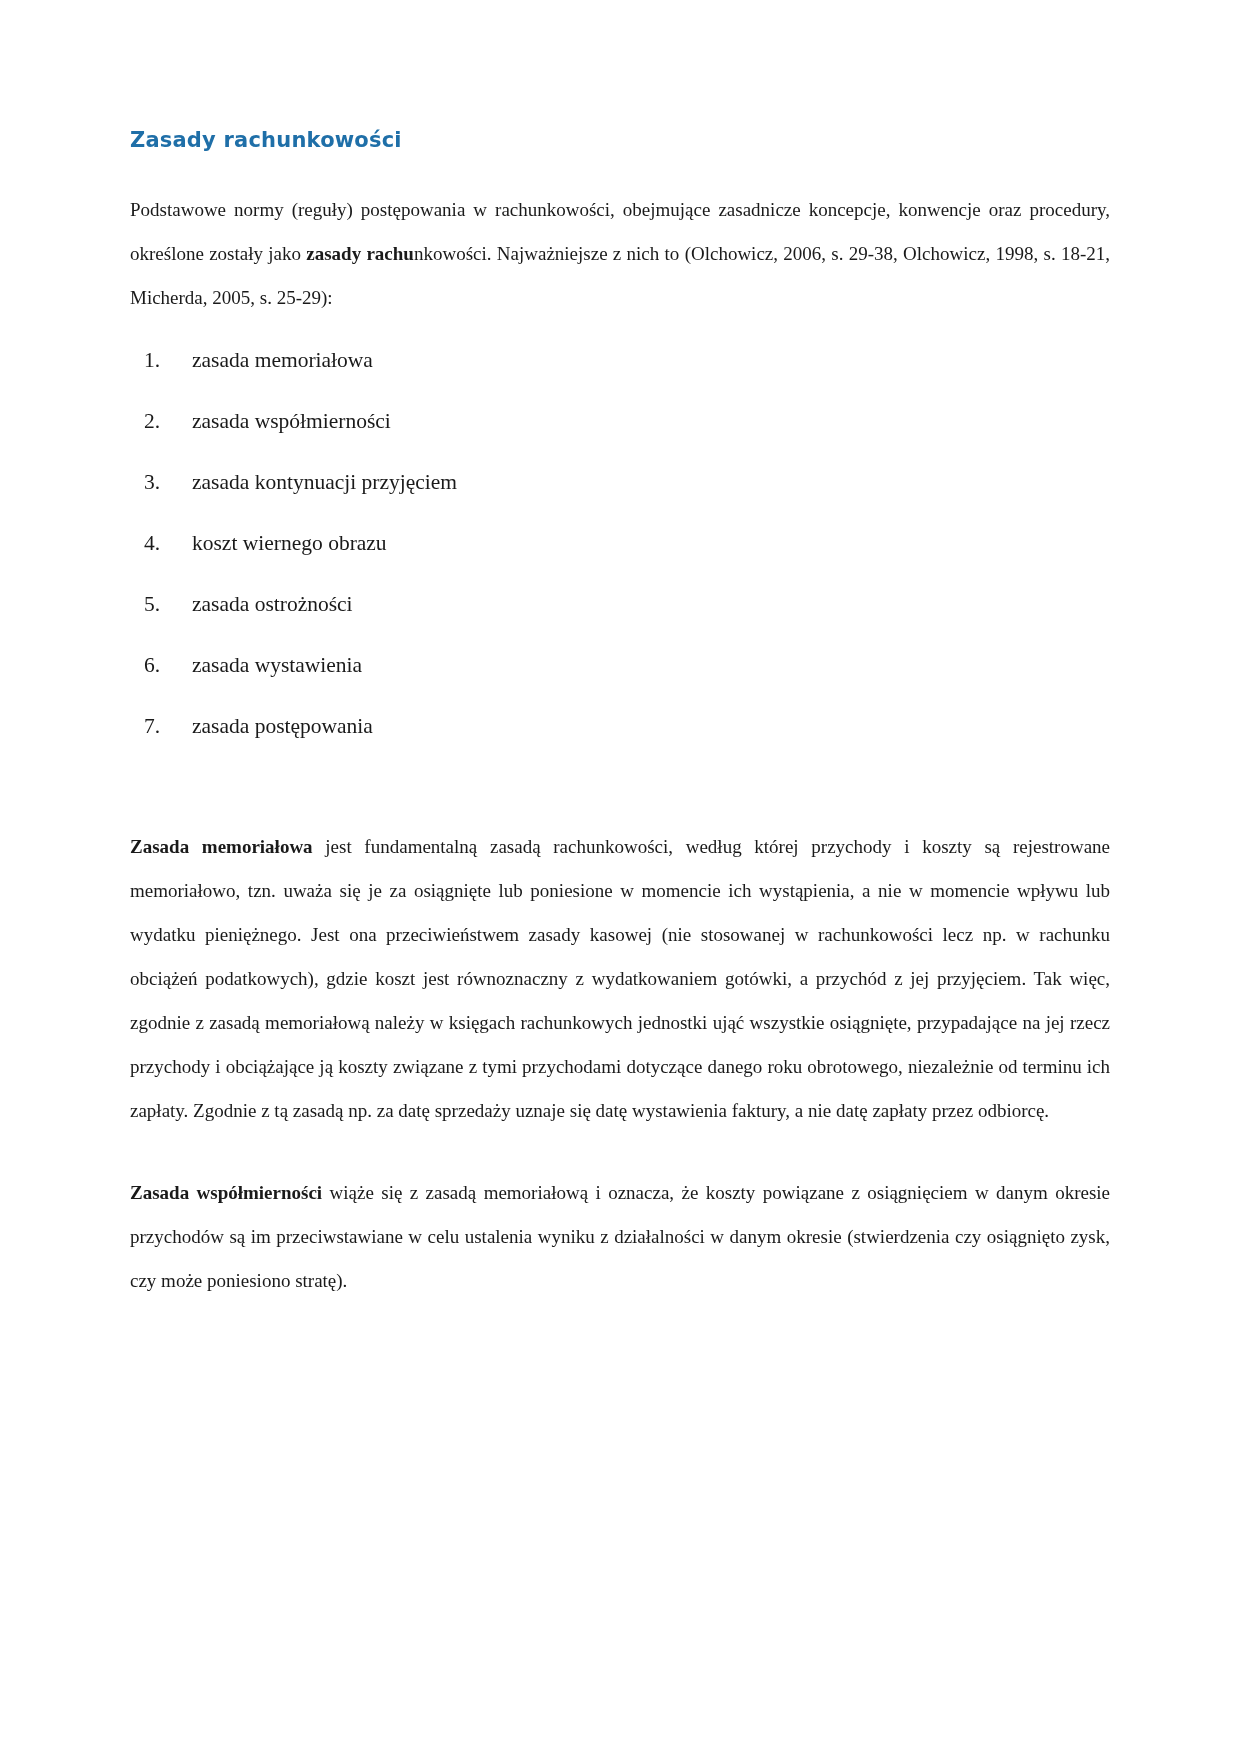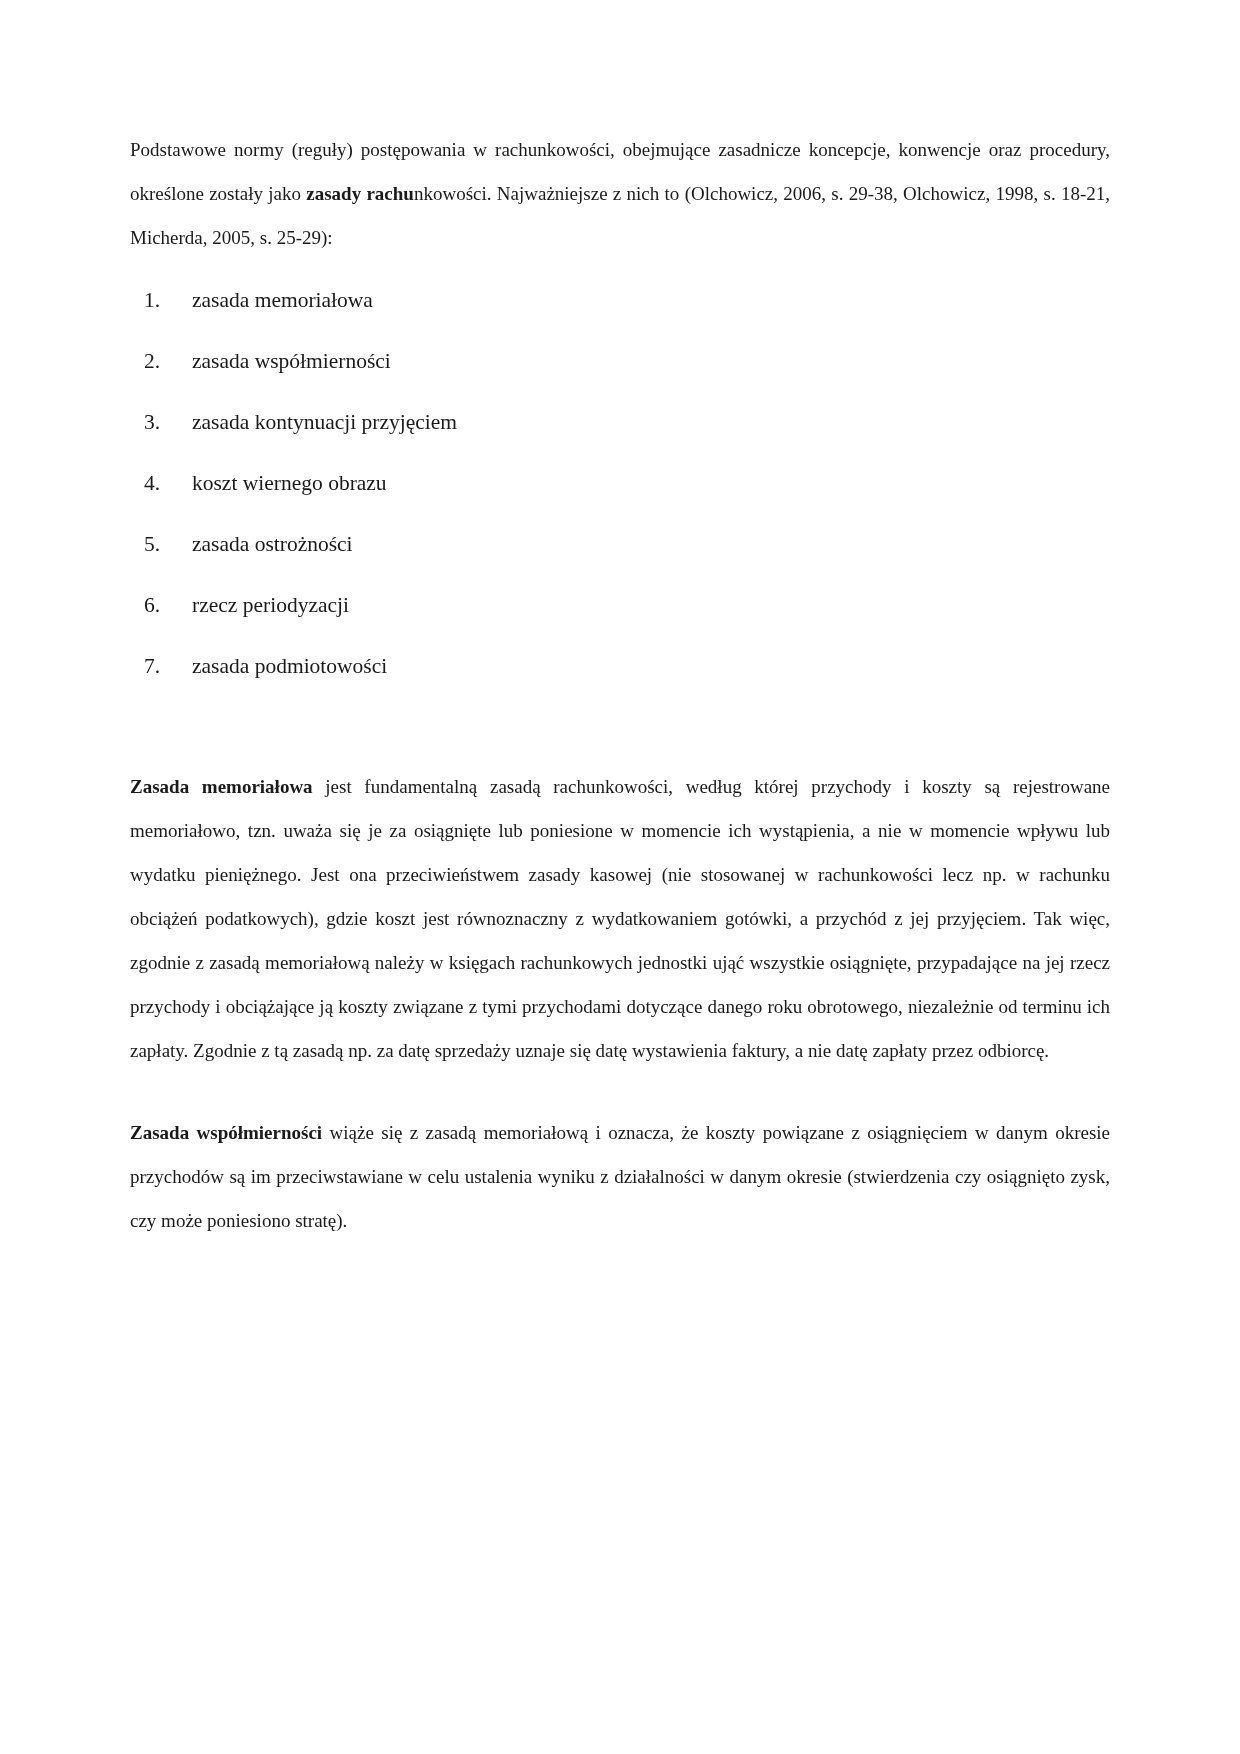--- a/index.html
+++ b/index.html
@@ -66,20 +66,21 @@
   }
   .para-block {
     margin-bottom: 0;
   }
 </style>
 </head>
 <body>
 
 <div class="page">
 
+  <h1 class="doc-title">Zasady rachunkowości</h1>
 
   <p class="para"><span>Podstawowe normy (reguły) postępowania w rachunkowości, obejmujące zasadnicze koncepcje, konwencje oraz procedury, określone zostały jako </span><span class="bold">zasady rachu</span><span>nkowości. Najważniejsze z nich to (Olchowicz, 2006, s. 29-38, Olchowicz, 1998, s. 18-21, Micherda, 2005, s. 25-29):</span></p>
 
   <ol class="list">
     <li class="list-item">
       <span class="list-num">1.</span>
       <span class="list-text">zasada memoriałowa</span>
     </li>
     <li class="list-item">
       <span class="list-num">2.</span>
@@ -92,25 +93,25 @@
     <li class="list-item">
       <span class="list-num">4.</span>
       <span class="list-text">koszt wiernego obrazu</span>
     </li>
     <li class="list-item">
       <span class="list-num">5.</span>
       <span class="list-text">zasada ostrożności</span>
     </li>
     <li class="list-item">
       <span class="list-num">6.</span>
-      <span class="list-text">rzecz periodyzacji</span>
+      <span class="list-text">zasada wystawienia</span>
     </li>
     <li class="list-item">
       <span class="list-num">7.</span>
-      <span class="list-text">zasada podmiotowości</span>
+      <span class="list-text">zasada postępowania</span>
     </li>
   </ol>
 
   <div class="gap-lg"></div>
 
   <p class="para para-block"><span class="bold">Zasada memoriałowa</span><span> jest fundamentalną zasadą rachunkowości, według której przychody i koszty są rejestrowane memoriałowo, tzn. uważa się je za osiągnięte lub poniesione w momencie ich wystąpienia, a nie w momencie wpływu lub wydatku pieniężnego. Jest ona przeciwieństwem zasady kasowej (nie stosowanej w rachunkowości lecz np. w rachunku obciążeń podatkowych), gdzie koszt jest równoznaczny z wydatkowaniem gotówki, a przychód z jej przyjęciem. Tak więc, zgodnie z zasadą memoriałową należy w księgach rachunkowych jednostki ująć wszystkie osiągnięte, przypadające na jej rzecz przychody i obciążające ją koszty związane z tymi przychodami dotyczące danego roku obrotowego, niezależnie od terminu ich zapłaty. Zgodnie z tą zasadą np. za datę sprzedaży uznaje się datę wystawienia faktury, a nie datę zapłaty przez odbiorcę.</span></p>
 
   <div class="gap-md"></div>
 
   <p class="para para-block"><span class="bold">Zasada współmierności</span><span> wiąże się z zasadą memoriałową i oznacza, że koszty powiązane z osiągnięciem w danym okresie przychodów są im przeciwstawiane w celu ustalenia wyniku z działalności w danym okresie (stwierdzenia czy osiągnięto zysk, czy może poniesiono stratę).</span></p>

